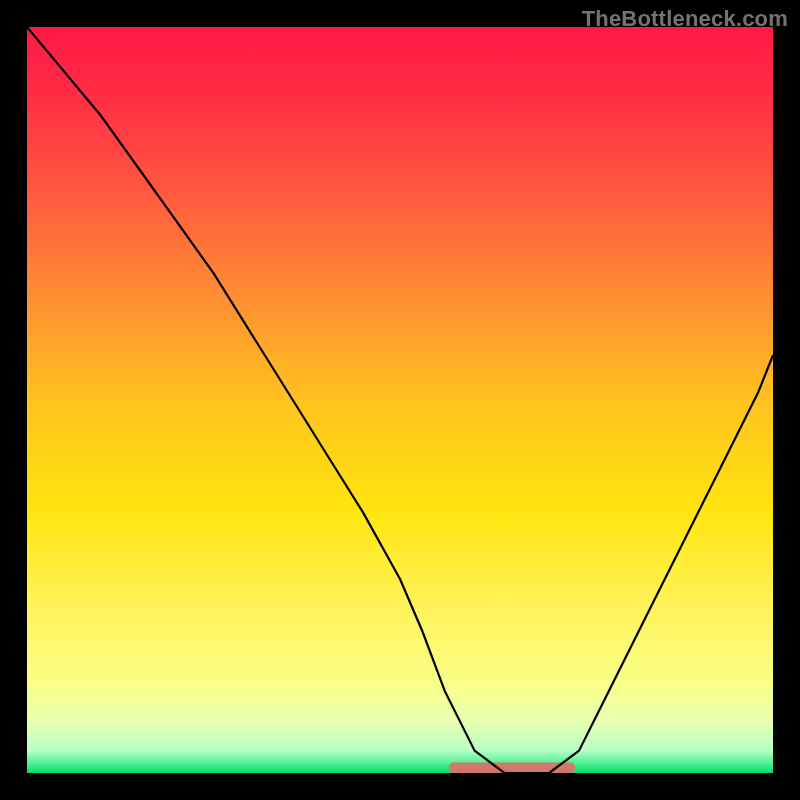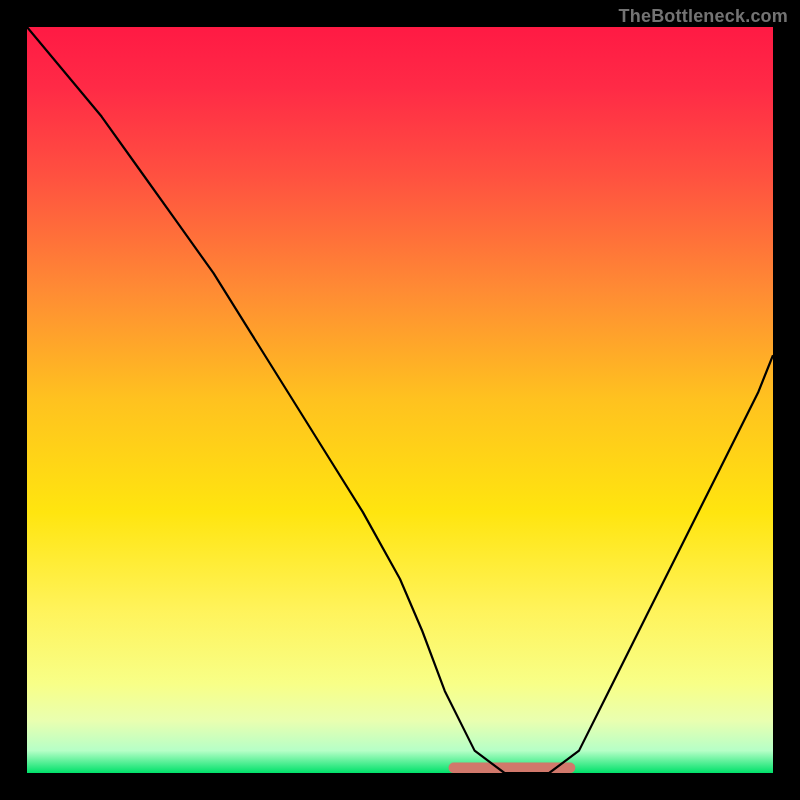--- a/index.html
+++ b/index.html
@@ -13,21 +13,21 @@
   }
   .stage {
     position: relative;
     width: 800px;
     height: 800px;
   }
   .watermark {
     position: absolute;
     top: 6px;
     right: 12px;
-    font-size: 18px;
+    font-size: 22px;
     font-weight: 600;
     color: #737373;
     letter-spacing: 0.2px;
   }
   .plot-outer {
     position: absolute;
     left: 27px;
     top: 27px;
     width: 746px;
     height: 746px;

